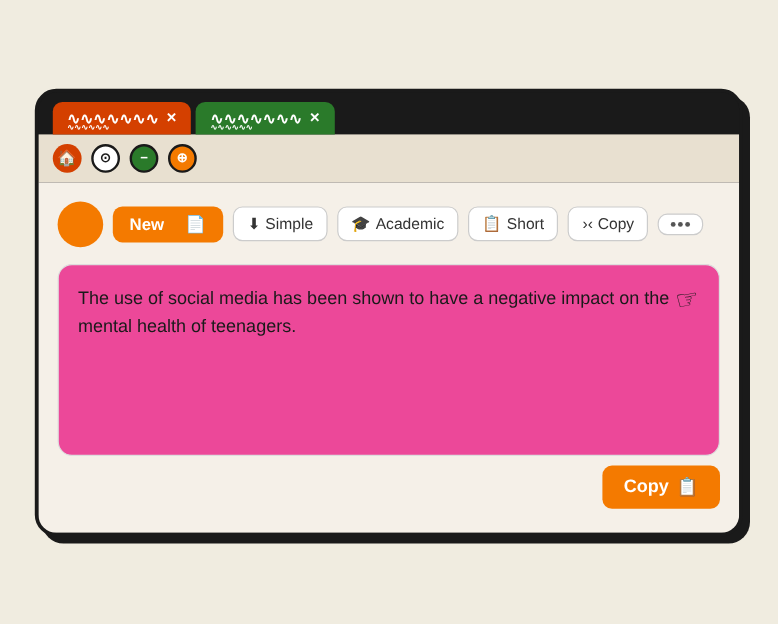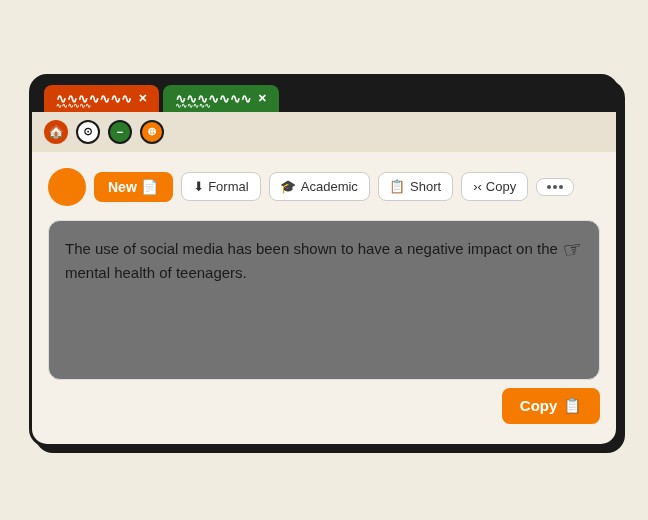--- a/index.html
+++ b/index.html
@@ -137,21 +137,21 @@
       width: 38px;
       height: 38px;
       background: #f47a00;
       border-radius: 50%;
       flex-shrink: 0;
     }
 
     .btn-new {
       display: flex;
       align-items: center;
-      gap: 5px;
+      gap: 18px;
       background: #f47a00;
       color: white;
       border: none;
       border-radius: 8px;
       padding: 7px 14px;
       font-size: 14px;
       font-weight: 600;
       cursor: pointer;
     }
 
@@ -182,21 +182,21 @@
 
     .dot {
       width: 4px;
       height: 4px;
       background: #555;
       border-radius: 50%;
     }
 
     
     .text-area-container {
-      background: #737373;
+      background: #ec4899;
       border-radius: 12px;
       border: 1.5px solid #ddd;
       padding: 16px;
       min-height: 160px;
       position: relative;
       margin-bottom: 8px;
     }
 
     .text-content {
       font-size: 15px;
@@ -277,21 +277,21 @@
   <div class="main-content">
 
     <div class="toolbar">
       <div class="avatar"></div>
       <button class="btn-new">
         <span>New</span>
         <span>📄</span>
       </button>
       <button class="btn-filter">
         <span>⬇</span>
-        <span>Formal</span>
+        <span>Simple</span>
       </button>
       <button class="btn-filter">
         <span>🎓</span>
         <span>Academic</span>
       </button>
       <button class="btn-filter">
         <span>📋</span>
         <span>Short</span>
       </button>
       <button class="btn-filter">

